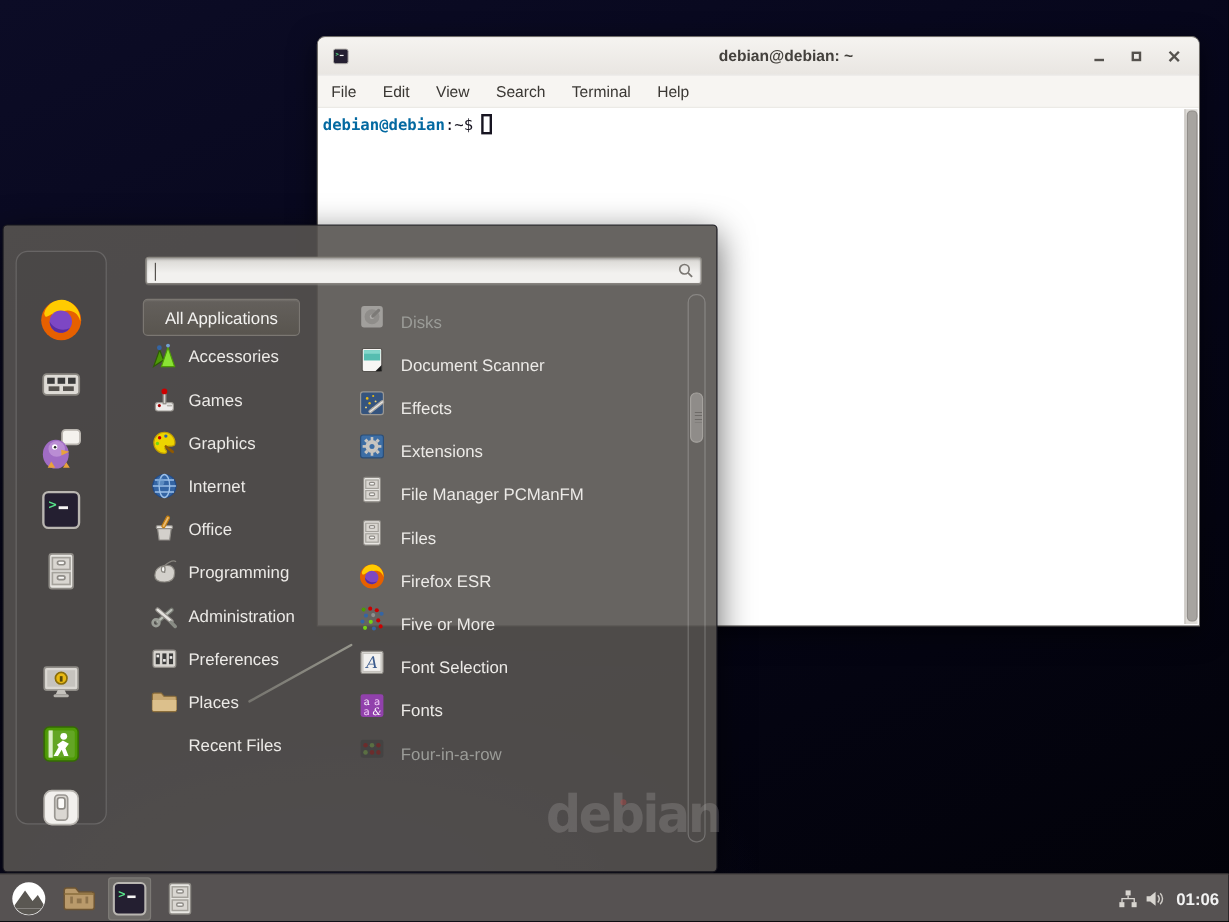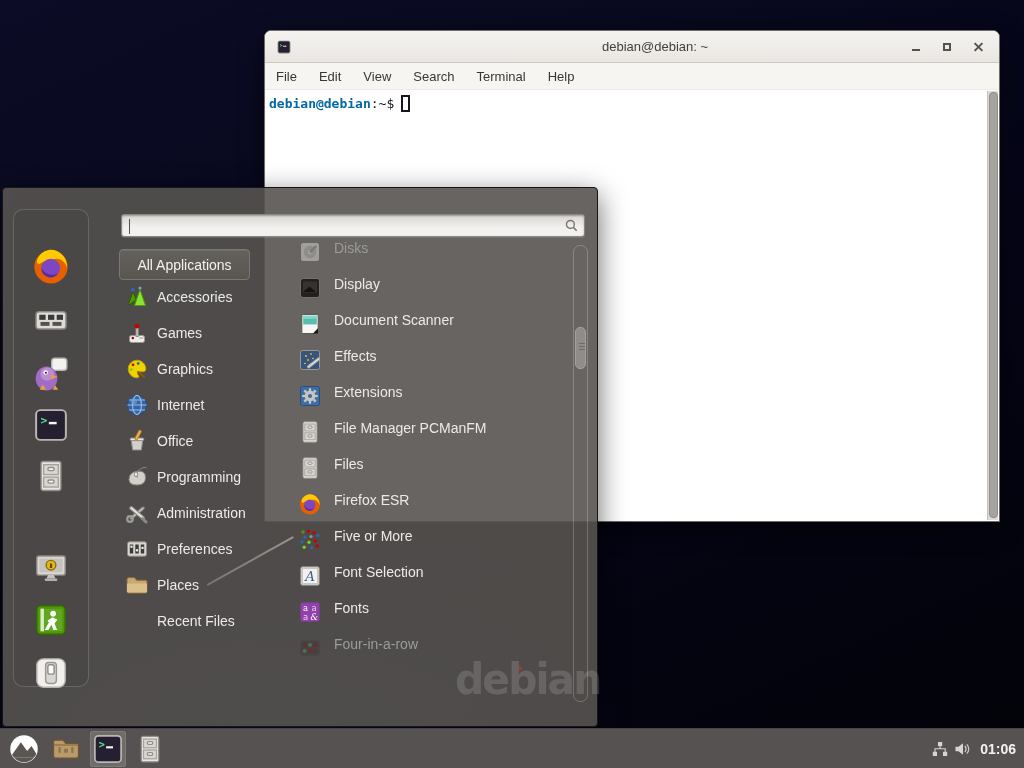--- a/index.html
+++ b/index.html
@@ -11,21 +11,21 @@
       linear-gradient(155deg,#0c0c26 0%, #06061a 45%, #020208 100%);}
 
   
   .term{position:absolute;left:264px;top:30px;width:736px;height:492px;
     border:1px solid #6f6c68;border-radius:7px 7px 0 0;
     box-shadow:0 6px 22px rgba(0,0,0,.55);background:#ffffff;z-index:1;}
   .term-titlebar{position:relative;height:32px;border-radius:6px 6px 0 0;
     background:linear-gradient(#f5f3f0,#e9e6e2);border-bottom:1px solid #cdcac5;
     display:flex;align-items:center;}
   .term-title{position:absolute;left:0;right:0;text-align:center;
-    font-size:13px;font-weight:normal;color:#44413d;padding-left:46px;}
+    font-size:13px;font-weight:bold;color:#44413d;padding-left:46px;}
   .term-winicon{margin-left:12px;width:14px;height:14px;z-index:2;}
   .term-controls{position:absolute;right:16px;top:0;height:32px;display:flex;align-items:center;gap:23px;z-index:2;}
   .btn-min{width:8px;height:2px;background:#55524e;margin-top:6px;}
   .btn-max{width:8px;height:8px;border:2px solid #55524e;}
   .btn-close{position:relative;width:9px;height:9px;}
   .btn-close::before,.btn-close::after{content:"";position:absolute;left:-1px;top:3.5px;width:11px;height:2px;background:#55524e;}
   .btn-close::before{transform:rotate(45deg);}
   .btn-close::after{transform:rotate(-45deg);}
   .term-menubar{height:27px;background:#f7f5f2;display:flex;align-items:center;
     gap:22px;padding-left:11px;font-size:13px;color:#3a3733;border-bottom:1px solid #eceae6;}
@@ -68,21 +68,21 @@
     color:#f3f2f0;font-size:14px;display:flex;align-items:center;justify-content:center;
     box-shadow:inset 0 1px 0 rgba(255,255,255,.08);cursor:default;}
 
   .cat-list{position:absolute;left:116px;top:91px;width:150px;}
   .cat-row{display:flex;align-items:center;height:36px;cursor:default;}
   .cat-icon{width:24px;height:24px;margin-left:6px;flex:0 0 auto;}
   .cat-noicon{width:24px;margin-left:6px;flex:0 0 auto;}
   .cat-label{margin-left:8px;font-size:14px;color:#eceae7;white-space:nowrap;}
 
   .app-list{position:absolute;left:283px;top:52px;width:282px;height:461px;overflow:hidden;}
-  .app-row{display:flex;align-items:flex-start;height:36px;cursor:default;}
+  .app-row{display:flex;align-items:flex-end;height:36px;cursor:default;}
   .app-icon{width:24px;height:24px;margin-left:12px;flex:0 0 auto;}
   .app-label{margin-left:12px;font-size:14px;color:#eceae7;white-space:nowrap;}
   .app-row.disabled .app-label{color:#9b9c98;}
   .app-row.disabled .app-icon{opacity:.55;filter:grayscale(45%);}
   .app-row.clipped{opacity:.5;}
 
   .menu-scroll-track{position:absolute;left:570px;top:57px;width:15px;height:457px;
     border:1px solid rgba(255,255,255,0.22);border-radius:7px;}
   .menu-scroll-thumb{position:absolute;left:1px;top:81px;width:11px;height:42px;
     background:#8f8c89;border:1px solid #a5a29e;border-radius:5px;}
@@ -353,30 +353,20 @@
               <circle cx="12" cy="12" r="6.2" fill="#b2afaa"></circle>
               <circle cx="12" cy="12" r="1.9" fill="#e8e6e2"></circle>
               <rect x="11.5" y="10.8" width="9.5" height="2.6" rx="1.3" transform="rotate(-45 12 12)" fill="#8f8c87"></rect>
             </svg>
           </span>
           <span class="app-label">Disks</span>
         </div>
         <div class="app-row">
           <span class="app-icon icon-holder">
             <svg viewBox="0 0 24 24">
-              <rect x="2.5" y="2.5" width="19" height="19" rx="2.5" fill="#23211f" stroke="#74716c"></rect>
-              <rect x="5" y="5.5" width="14" height="11" fill="#36332f"></rect>
-              <path d="M6 15 l5.5-4.5 6.5 5.5 h-12z" fill="#161412"></path>
-            </svg>
-          </span>
-          <span class="app-label">Display</span>
-        </div>
-        <div class="app-row">
-          <span class="app-icon icon-holder">
-            <svg viewBox="0 0 24 24">
               <rect x="3.8" y="2.4" width="16.4" height="19.2" rx="1.4" fill="#f7f6f4" stroke="#55524e"></rect>
               <rect x="5.2" y="3.8" width="13.6" height="8.6" fill="#56bdb0"></rect>
               <rect x="5.2" y="3.8" width="13.6" height="3" fill="#83d6ca"></rect>
               <path d="M14.8 21.4 l5.2-5.2 v5.2z" fill="#1a1a1a"></path>
             </svg>
           </span>
           <span class="app-label">Document Scanner</span>
         </div>
         <div class="app-row">
           <span class="app-icon icon-holder">

